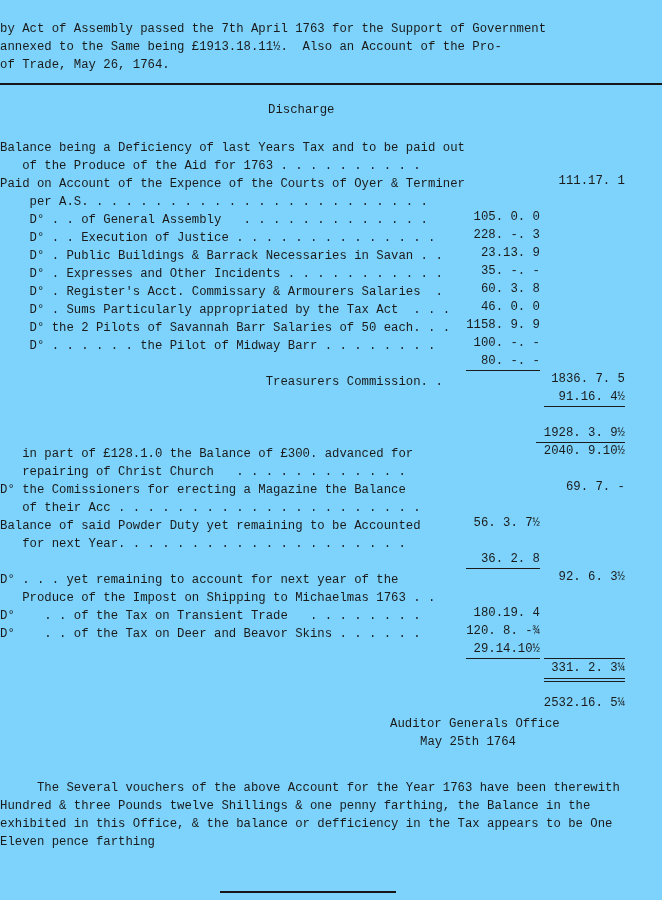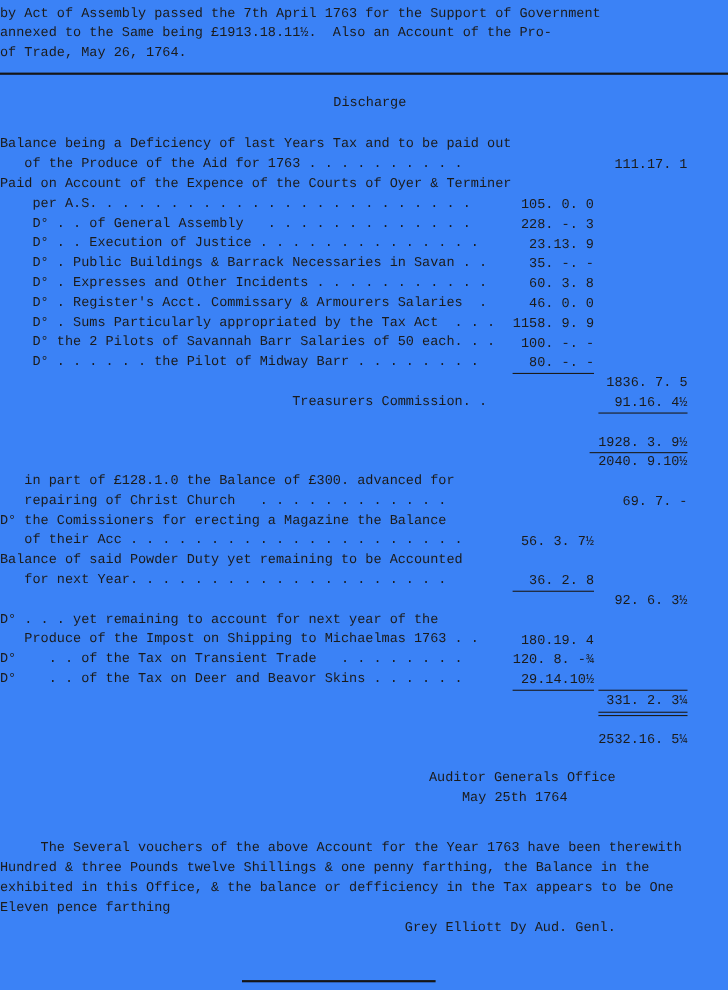--- a/index.html
+++ b/index.html
@@ -1,38 +1,38 @@
 <!DOCTYPE html>
 <html><head>
 <meta charset="utf-8">
 <style>
   html,body { margin:0; padding:0; background:#ffffff; }
   .page {
     position:relative;
     width:662px; height:900px;
     box-sizing:border-box;
-    padding-top:3px;
-    background:#3b82f6;
+    padding-top:20px;
+    background:#7dd3fc;
     color:#1b1b1b;
     font-family:"Liberation Mono","DejaVu Sans Mono",monospace;
     font-size:12.3px;
     line-height:18px;
     overflow:hidden;
   }
   .line { height:18px; white-space:pre; }
   .rule-full {
     border:none; height:0;
     border-top:2px solid #161616;
     margin:9px 0 0 0;
   }
-  .title { margin-top:16px; height:18px; padding-left:268px; white-space:pre;margin-left:35px; }
+  .title { margin-top:16px; height:18px; padding-left:268px; white-space:pre; }
   .gap20 { height:20px; }
   .row { position:relative; height:18px; }
   .lbl { white-space:pre;font-family:Liberation Mono, monospace; }
-  .amt { position:absolute; top:1px; white-space:pre; }
+  .amt { position:absolute; top:15px; white-space:pre; }
   .amt.mid { right:122px; }
   .amt.far { right:37px; }
   .u { border-bottom:1.5px solid #1b1b1b; }
   .total {
     border-top:1.5px solid #1b1b1b;
     border-bottom:4px double #1b1b1b;
     padding-bottom:1px;
   }
   .office { margin-top:18px; }
   .office .o1 { padding-left:390px; }
@@ -113,17 +113,16 @@
     <div class="line o2">May 25th 1764</div>
   </div>
 
   <div class="closing">
     <div class="line">     The Several vouchers of the above Account for the Year 1763 have been therewith</div>
     <div class="line">Hundred &amp; three Pounds twelve Shillings &amp; one penny farthing, the Balance in the</div>
     <div class="line">exhibited in this Office, &amp; the balance or defficiency in the Tax appears to be One</div>
     <div class="line">Eleven pence farthing</div>
   </div>
 
-  <div class="signature">Grey Elliott Dy Aud. Genl.</div>
 
   <div class="bottom-rule"></div>
 
 </div>
 
 </body></html>

